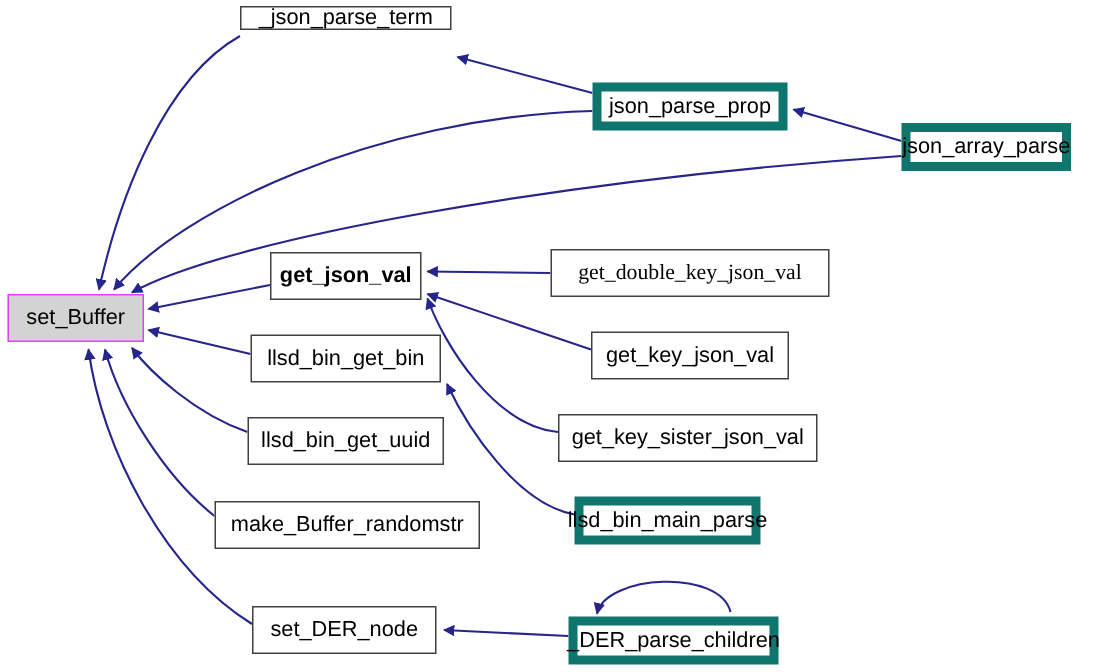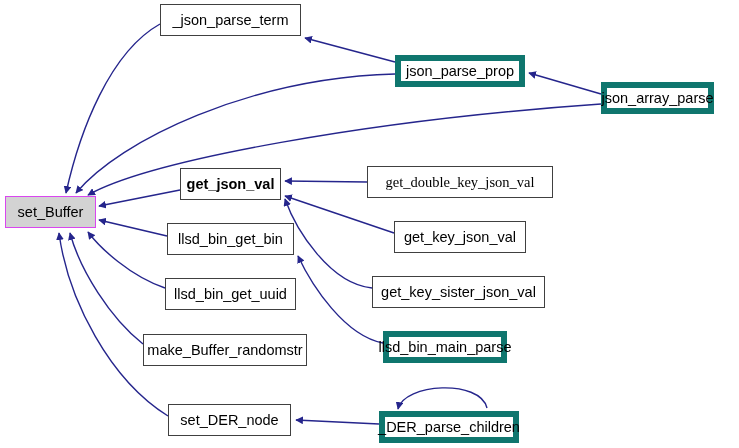--- a/index.html
+++ b/index.html
@@ -83,21 +83,21 @@
       <path d="M 379 424 L 296 420" marker-end="url(#ah)"></path>
 
       <path d="M 398 409 C 404 383 480 379 487 408" marker-start="url(#ah)"></path>
     </g>
   </svg>
 
   <div id="nodes">
       <div class="node current" style="left: 5px; top: 196px; width: 91px; height: 32px;">
         <span class="label">set_Buffer</span>
       </div>
-      <div class="node" style="left: 160px; top: 4px; width: 141px; height: 32px;">
+      <div class="node" style="left: 160px; top: 4px; width: 141px; height: 16px;">
         <span class="label">_json_parse_term</span>
       </div>
       <div class="node red" style="left: 395px; top: 55px; width: 130px; height: 32px;">
         <span class="label">json_parse_prop</span>
       </div>
       <div class="node red" style="left: 601px; top: 82px; width: 113px; height: 32px;">
         <span class="label">json_array_parse</span>
       </div>
       <div class="node" style="left: 180px; top: 168px; width: 101px; height: 32px; font-weight: bold;">
         <span class="label">get_json_val</span>
@@ -110,21 +110,21 @@
       </div>
       <div class="node" style="left: 394px; top: 221px; width: 132px; height: 32px;">
         <span class="label">get_key_json_val</span>
       </div>
       <div class="node" style="left: 165px; top: 278px; width: 131px; height: 32px;">
         <span class="label">llsd_bin_get_uuid</span>
       </div>
       <div class="node" style="left: 372px; top: 276px; width: 173px; height: 32px;">
         <span class="label">get_key_sister_json_val</span>
       </div>
-      <div class="node" style="left: 143px; top: 334px; width: 164px; height: 32px;">
+      <div class="node" style="left: 143px; top: 334px; width: 177px; height: 32px;">
         <span class="label">make_Buffer_randomstr</span>
       </div>
       <div class="node red" style="left: 383px; top: 331px; width: 124px; height: 32px;">
         <span class="label">llsd_bin_main_parse</span>
       </div>
       <div class="node" style="left: 168px; top: 404px; width: 123px; height: 32px;">
         <span class="label">set_DER_node</span>
       </div>
       <div class="node red" style="left: 379px; top: 411px; width: 140px; height: 32px;">
         <span class="label">_DER_parse_children</span>

